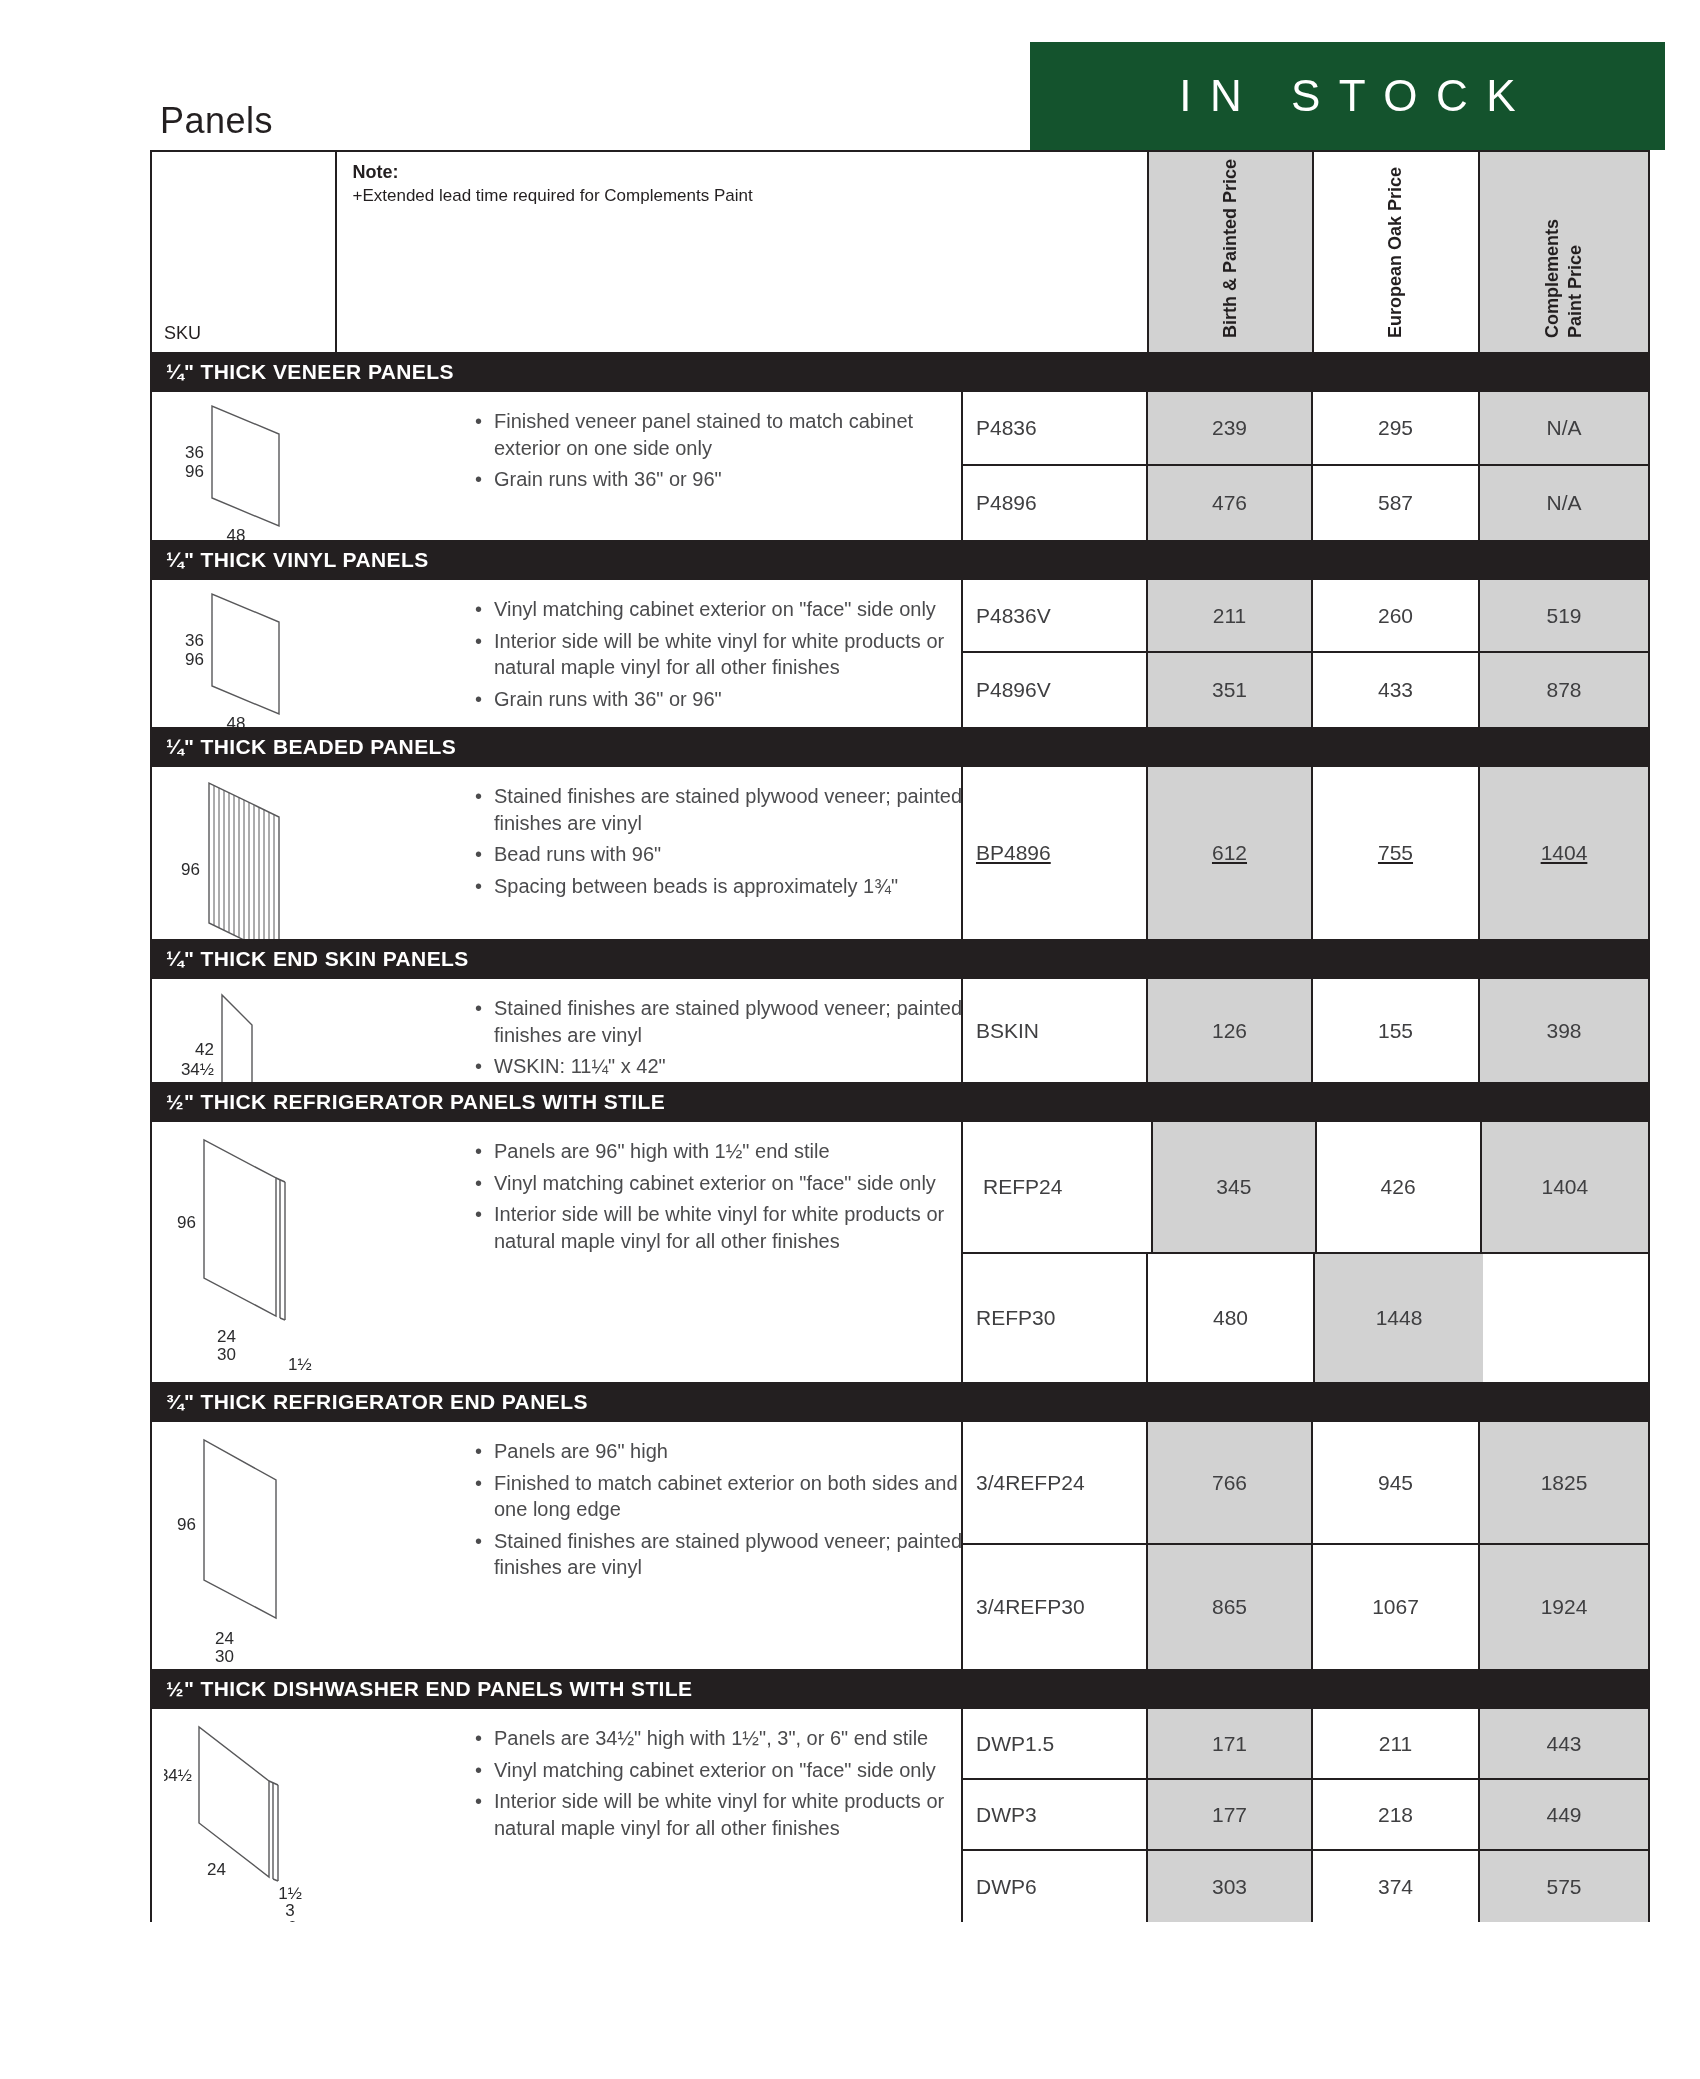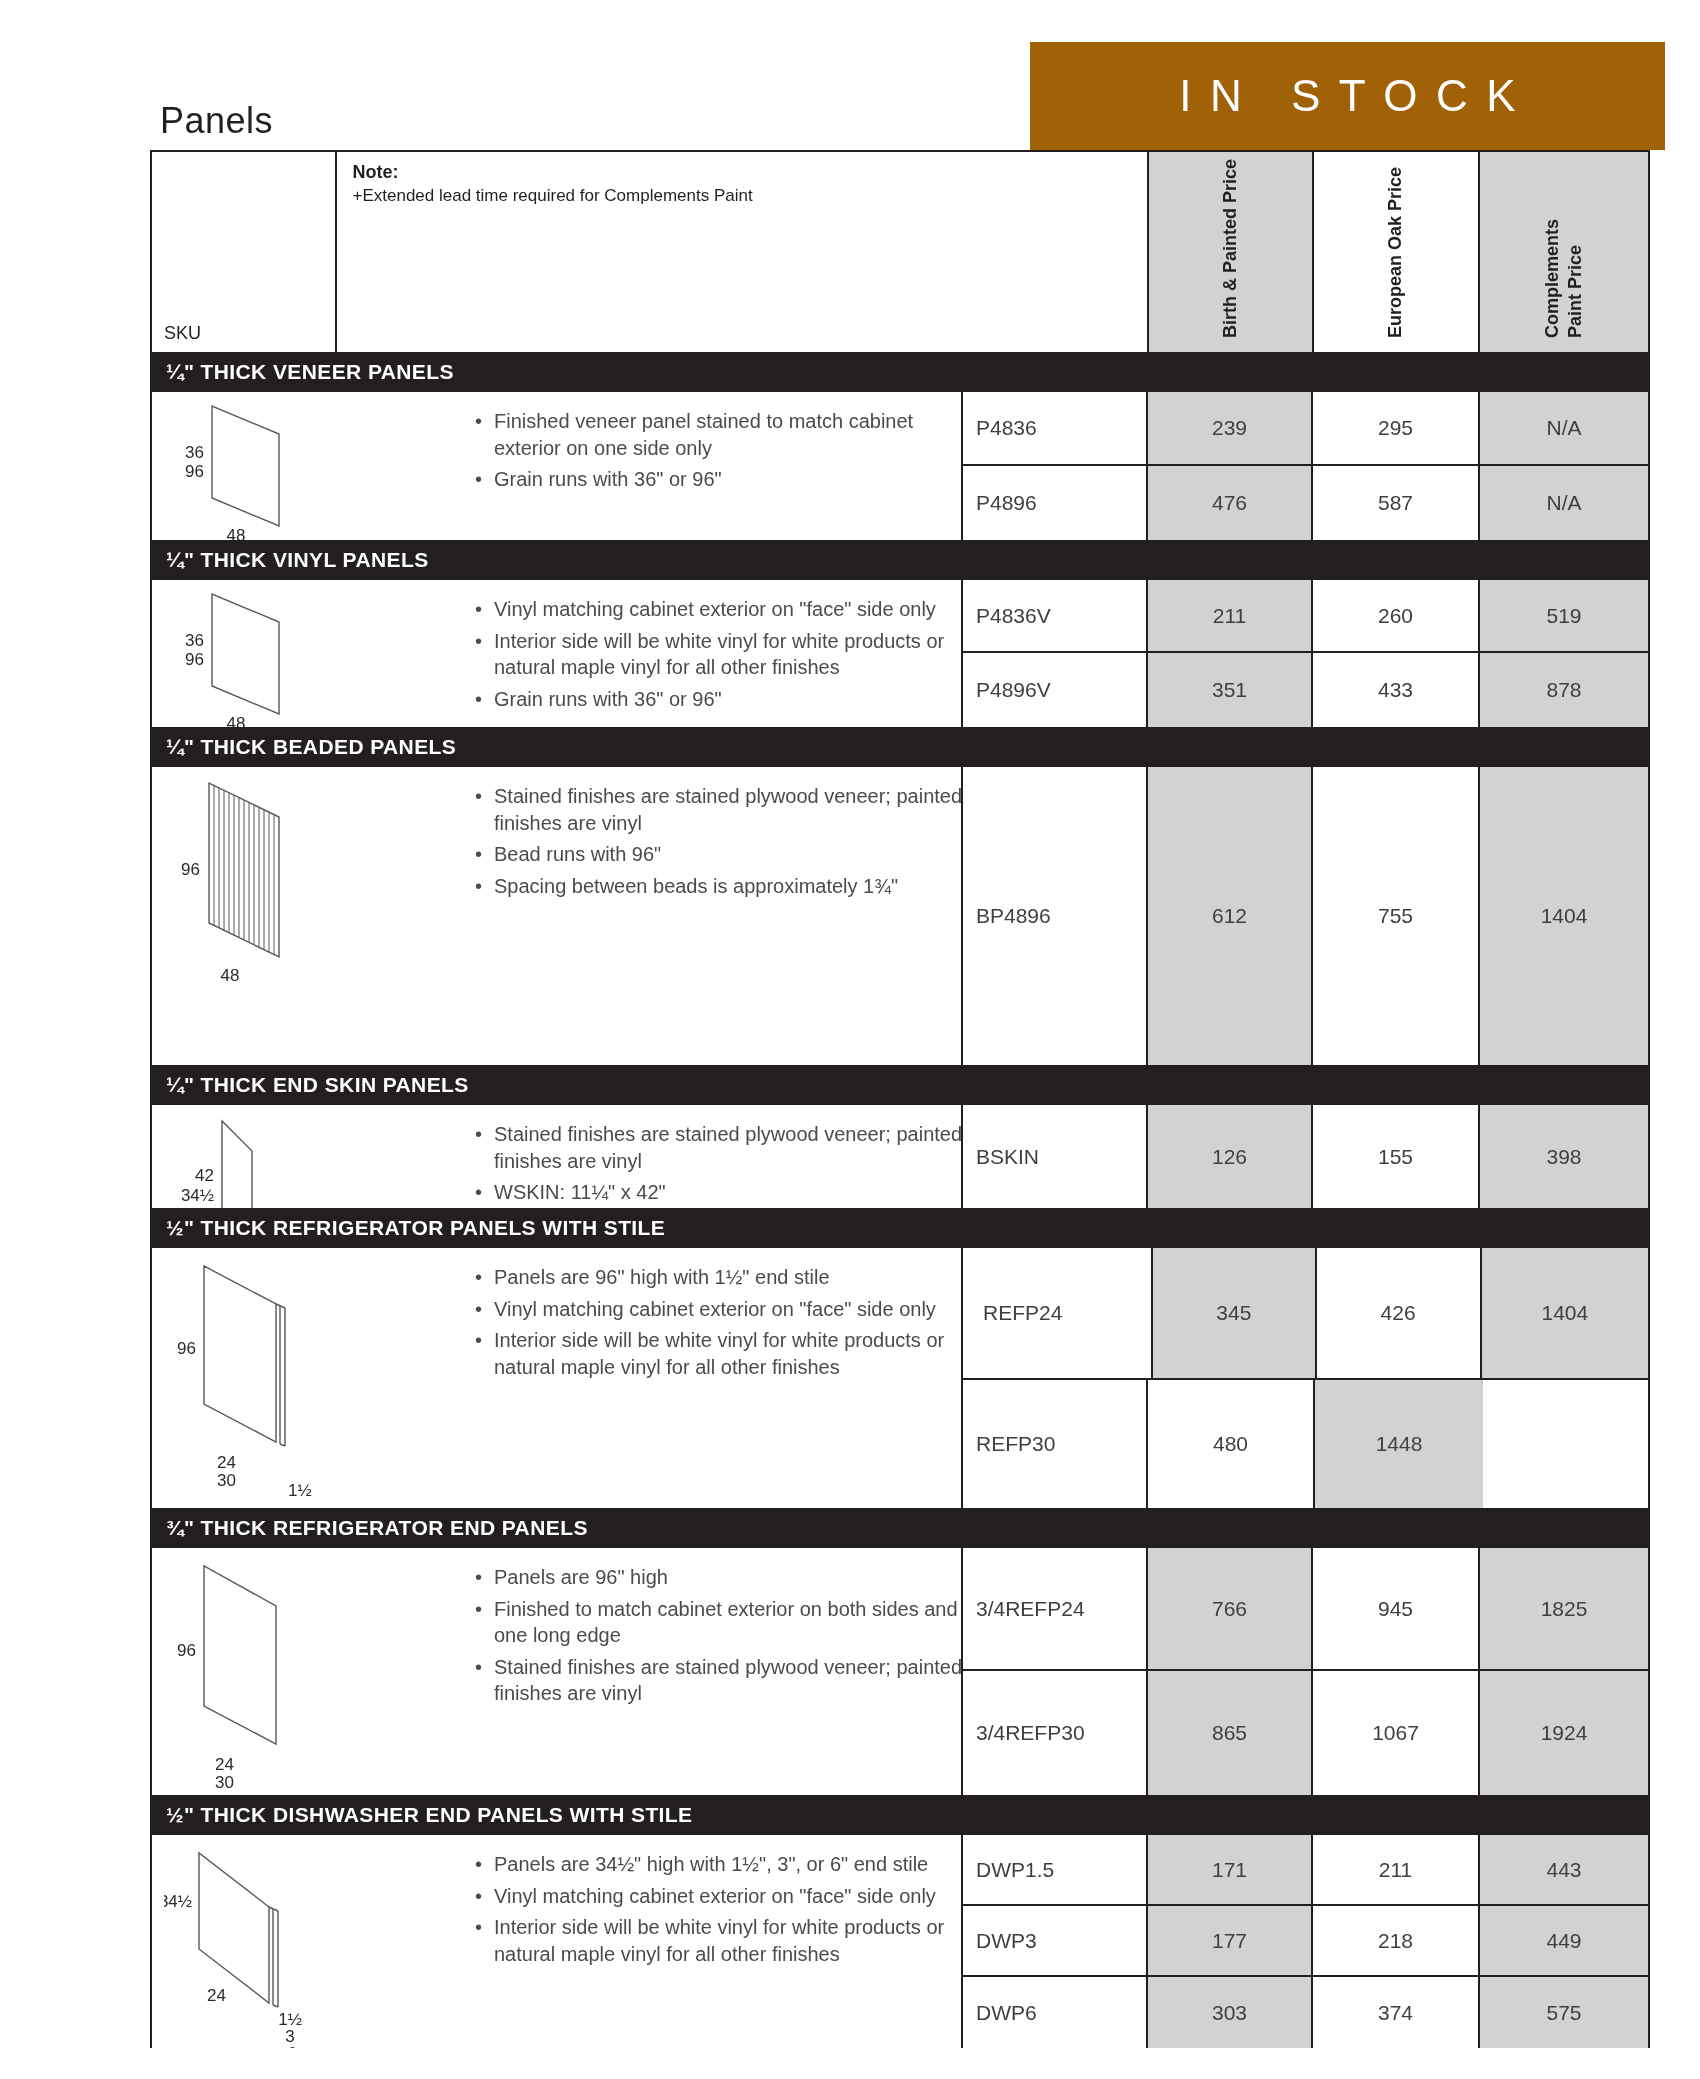--- a/index.html
+++ b/index.html
@@ -7,21 +7,21 @@
     position:relative; width:1700px; height:2079px; background:#ffffff;
     overflow:hidden; font-family:"Liberation Sans","DejaVu Sans",sans-serif;
     color:#231f20;
   }
   .page-title {
     position:absolute; left:160px; top:100px;
     font-size:36px; font-weight:normal; letter-spacing:0.5px;
   }
   .banner {
     position:absolute; left:1030px; top:42px; width:635px; height:108px;
-    background:#a16207; display:flex; align-items:center; justify-content:center;
+    background:#14532d; display:flex; align-items:center; justify-content:center;
   }
   .banner-text {
     color:#ffffff; font-size:44px; letter-spacing:0.42em; padding-left:0.42em;
   }
   .price-table {
     position:absolute; left:150px; top:150px; width:1500px;
     border-left:2px solid #231f20; border-right:2px solid #231f20; border-top:2px solid #231f20;
     box-sizing:border-box;
   }
   
@@ -198,21 +198,21 @@
       <text x="36" y="102" text-anchor="end">96</text> 
               <text x="66" y="208" text-anchor="middle">48</text>
     </svg>
             <ul class="bullets">
               <li>Stained finishes are stained plywood veneer; painted finishes are vinyl</li>
               <li>Bead runs with 96"</li>
               <li>Spacing between beads is approximately 1¾"</li>
             </ul>
           </div>
           <div class="sec-rows">
-            <div class="p-row" style="height: 298px;">
+            <div class="p-row" style="height: 172px; text-decoration: underline;">
               <div class="cell-sku">BP4896</div>
               <div class="cell-p cp1 gray">612</div>
               <div class="cell-p cp2">755</div>
               <div class="cell-p cp3 gray">1404</div>
             </div>
           </div>
         </div>
         <div class="sec-bar">¼" THICK END SKIN PANELS</div>
         <div class="sec-body">
           <div class="sec-desc">

